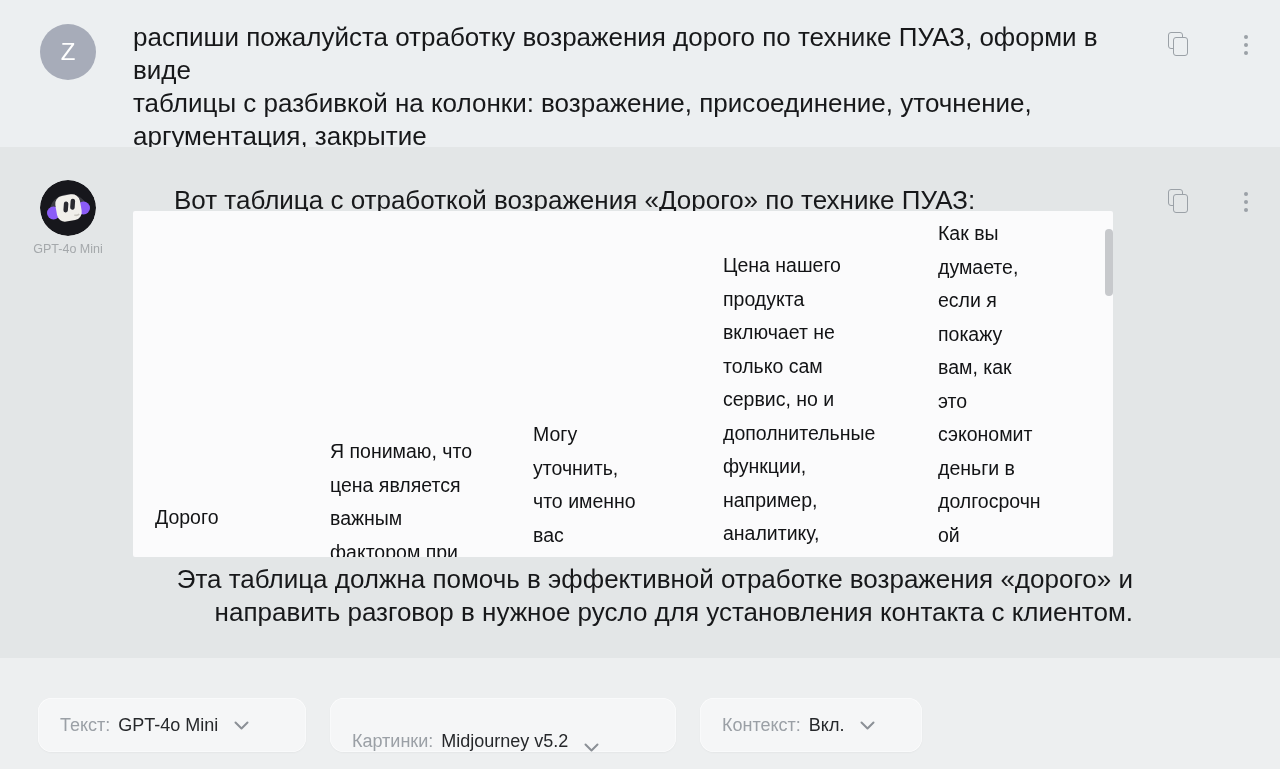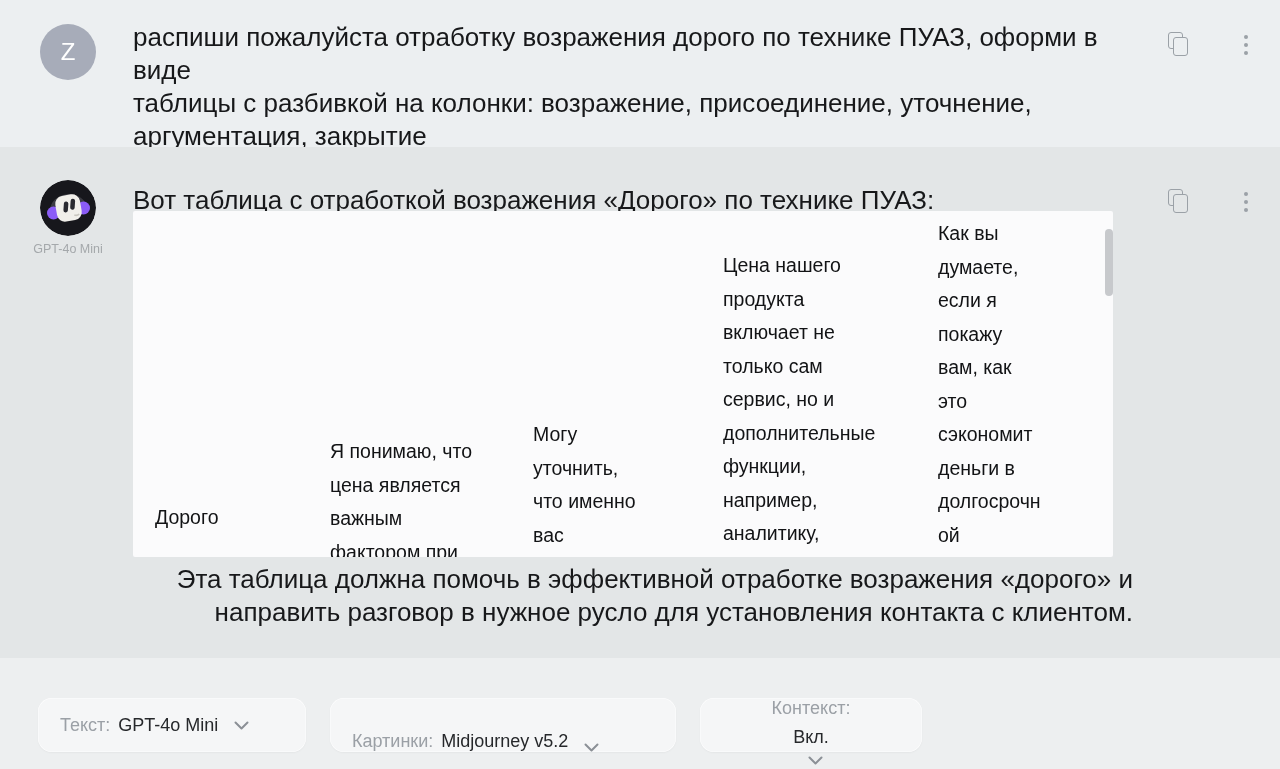--- a/index.html
+++ b/index.html
@@ -15,21 +15,21 @@
   
   .avatar-user { position:absolute; left:40px; top:24px; width:56px; height:56px; border-radius:50%;
     background:#A7ACB9; color:#FFFFFF; font-size:24px; display:flex; align-items:center; justify-content:center; }
   .avatar-bot-wrap { position:absolute; left:40px; top:33px; width:56px; text-align:center; }
   .avatar-bot { width:56px; height:56px; border-radius:50%; display:block; }
   .bot-label { position:absolute; left:-22px; top:62px; width:100px; font-size:12.5px; color:#A4A8AB; text-align:center; }
 
   
   .msg-text { position:absolute; left:133px; font-size:26px; line-height:33px; white-space:pre-line; color:#17181A; }
   .user-text { top:21px; width:1000px; }
-  .assistant-intro { top:37px; width:1000px; }
+  .assistant-intro { top:37px; width:1000px;margin-left:41px; }
   .assistant-outro { top:416px; width:1000px;text-align:right; }
 
   
   .actions { position:absolute; right:22px; width:92px; height:30px; display:flex; justify-content:space-between; align-items:center; }
   .actions-user { top:30px; }
   .actions-bot { top:40px; }
   .copy-icon { position:relative; width:24px; height:26px; cursor:pointer; }
   .copy-back { position:absolute; left:2px; top:0px; width:15px; height:17px; border:1.6px solid #9BA1A7; border-radius:3px; }
   .copy-front { position:absolute; left:7px; top:5px; width:15px; height:19px; border:1.6px solid #9BA1A7; border-radius:3px; }
   .msg-user .copy-front { background:#ECEFF1; }
@@ -47,21 +47,21 @@
   .cell-3 { left:590px; top:38px;  width:205px; }
   .cell-4 { left:805px; top:6px;   width:135px; }
   .scroll-thumb { position:absolute; left:972px; top:18px; width:8px; height:67px; border-radius:4px; background:#C7C9CC; cursor:pointer; }
 
   
   .selector { position:absolute; top:40px; height:54px; background:#F5F6F7; border-radius:14px;
     box-shadow:0 1px 2px rgba(0,0,0,0.04), 0 0 0 0.5px rgba(255,255,255,0.9) inset;
     display:flex; align-items:center; padding:0 22px; gap:8px; font-size:18px; cursor:pointer; }
   .sel-1 { left:38px;  width:268px; }
   .sel-2 { left:330px; width:346px;align-items:flex-end; }
-  .sel-3 { left:700px; width:222px;flex-direction:column; }
+  .sel-3 { left:700px; width:222px; }
   .sel-label { color:#9BA0A6; }
   .sel-value { color:#26282B; }
   .sel-chevron { margin-left:8px; display:flex; align-items:center; }
 </style>
 </head>
 <body>
 
 <div class="screen">
 
   <section class="msg-user">

